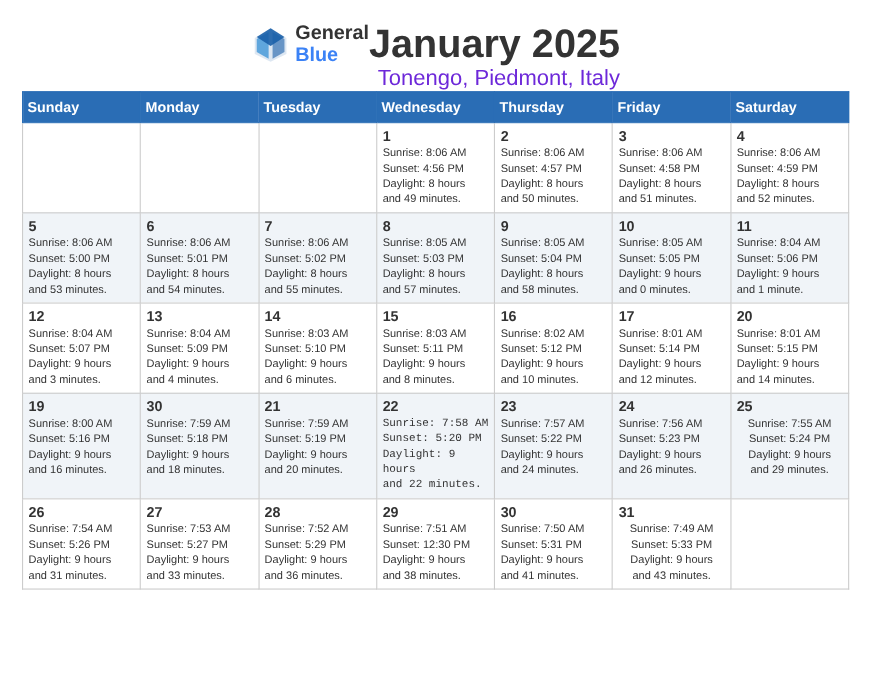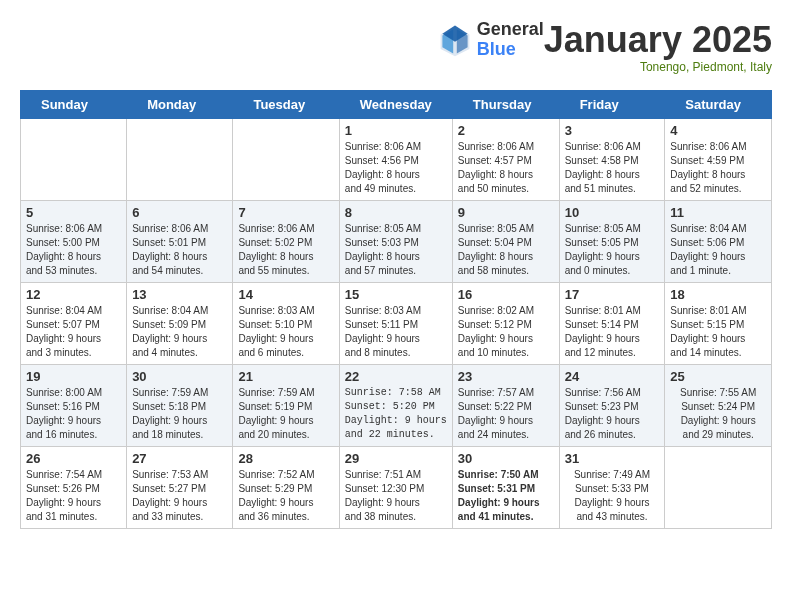--- a/index.html
+++ b/index.html
@@ -5,23 +5,22 @@
     * { box-sizing: border-box; margin: 0; padding: 0; }
     body {
       font-family: Arial, sans-serif;
       background: #fff;
       width: 792px;
       min-height: 612px;
       padding: 20px;
     }
     .header {
       display: flex;
-      justify-content: flex-end;
+      justify-content: center;
       align-items: flex-start;
-      margin-bottom: 16px;
     }
     .logo {
       display: flex;
       align-items: center;
       gap: 4px;
     }
     .logo-text {
       display: flex;
       flex-direction: column;
       line-height: 1.1;
@@ -43,33 +42,33 @@
     .title-block {
       text-align: right;
     }
     .calendar-title {
       font-size: 36px;
       font-weight: bold;
       color: #333;
       line-height: 1.1;
     }
     .calendar-subtitle {
-      font-size: 12px;
-      color: #4d7c0f;
+      font-size: 20px;
+      color: #6d28d9;
     }
     table {
       width: 100%;
       border-collapse: collapse;
     }
     th {
       background-color: #2a6db5;
       color: #fff;
       font-size: 13px;
       font-weight: bold;
-      padding: 6px 20px;
+      padding: 6px 4px;
       text-align: left;
       border: 1px solid #2a6db5;
     }
     td {
       vertical-align: top;
       padding: 4px 5px;
       font-size: 10.5px;
       color: #333;
       border: 1px solid #ccc;
       width: calc(100% / 7);
@@ -251,21 +250,21 @@
 and 10 minutes.</div>
         </td>
         <td>
           <div class="day-num">17</div>
           <div class="day-info" style="white-space: pre-line;">Sunrise: 8:01 AM
 Sunset: 5:14 PM
 Daylight: 9 hours
 and 12 minutes.</div>
         </td>
         <td>
-          <div class="day-num">18</div>
+          <div class="day-num">20</div>
           <div class="day-info" style="white-space: pre-line;">Sunrise: 8:01 AM
 Sunset: 5:15 PM
 Daylight: 9 hours
 and 14 minutes.</div>
         </td>
       </tr>
       <tr>
         <td>
           <div class="day-num">19</div>
           <div class="day-info" style="white-space: pre-line;">Sunrise: 8:00 AM
@@ -340,21 +339,21 @@
         </td>
         <td>
           <div class="day-num">29</div>
           <div class="day-info" style="white-space: pre-line;">Sunrise: 7:51 AM
 Sunset: 12:30 PM
 Daylight: 9 hours
 and 38 minutes.</div>
         </td>
         <td>
           <div class="day-num">30</div>
-          <div class="day-info" style="white-space: pre-line; font-weight: bold;">Sunrise: 7:50 AM
+          <div class="day-info" style="white-space: pre-line;">Sunrise: 7:50 AM
 Sunset: 5:31 PM
 Daylight: 9 hours
 and 41 minutes.</div>
         </td>
         <td>
           <div class="day-num">31</div>
           <div class="day-info" style="white-space: pre-line; text-align: center;">Sunrise: 7:49 AM
 Sunset: 5:33 PM
 Daylight: 9 hours
 and 43 minutes.</div>

